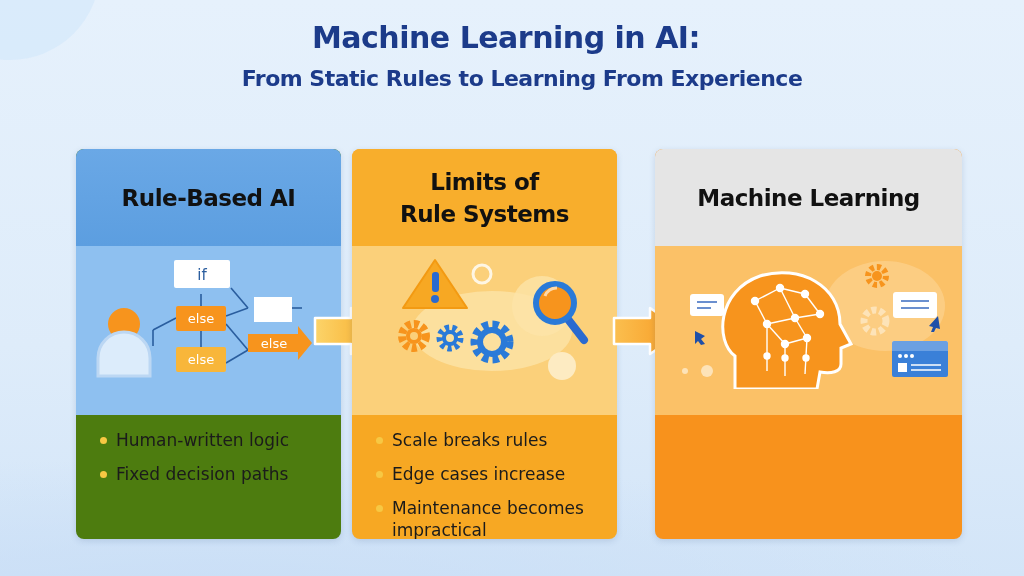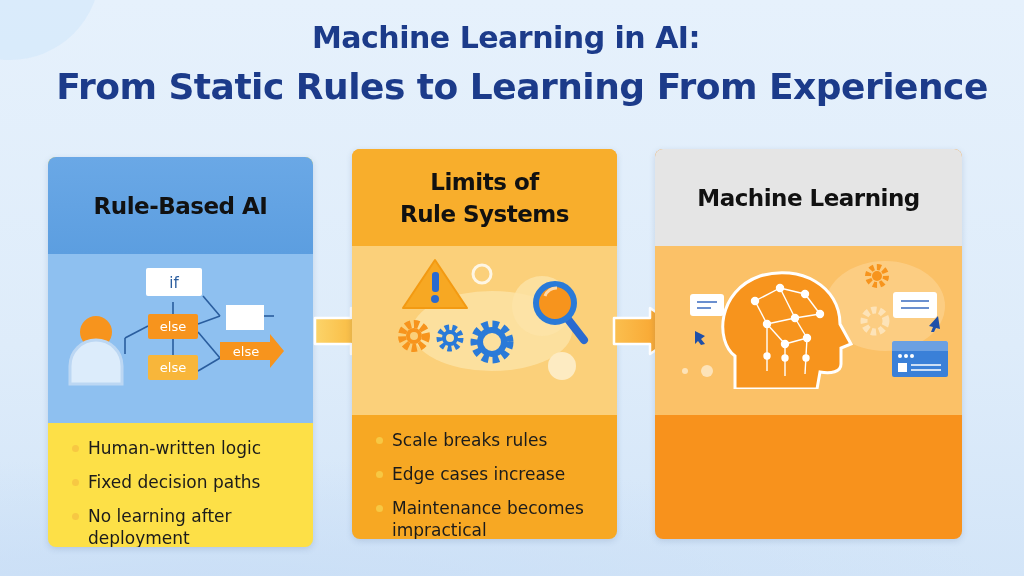--- a/index.html
+++ b/index.html
@@ -9,31 +9,31 @@
     font-family: "Liberation Sans", "DejaVu Sans", sans-serif;
     position: relative;
   }
   .bg-circle { position: absolute; left: -80px; top: -120px; width: 180px; height: 180px; border-radius: 50%; background: #d4e8fb; opacity: .7; }
   .bg-wave { position: absolute; left: 0; bottom: 0; width: 1024px; height: 120px; background: radial-gradient(ellipse at 20% 120%, #c9def6 0%, rgba(201,222,246,0) 70%); }
   .title {
     position: absolute; left: 0; right: 12px; text-align: center; color: #1c3b8a;
     font-family: "DejaVu Sans", sans-serif; font-weight: bold; letter-spacing: -0.5px;
   }
   .title.l1 { top: 20px; font-size: 30px; }
-  .title.l2 { top: 66px; font-size: 36px; margin-left: 32px; }
+  .title.l2 { top: 66px; font-size: 22px; margin-left: 32px; }
 
   .card { position: absolute; top: 149px; width: 265px; height: 390px; border-radius: 8px; overflow: hidden; box-shadow: 0 2px 6px rgba(60,90,140,.18); }
   .card .head { height: 97px; display: flex; align-items: center; justify-content: center; text-align: center; font-family: "DejaVu Sans", sans-serif; font-weight: bold; font-size: 23px; line-height: 32px; color: #111; letter-spacing: -0.5px; }
   .card .art { height: 169px; position: relative; }
   .card .bullets { padding: 14px 0 0 24px; }
   .card .bullets li { list-style: none; position: relative; padding-left: 16px; font-family: "DejaVu Sans", sans-serif; font-size: 17px; line-height: 22px; color: #1b1b1b; margin-bottom: 12px; }
   .card .bullets li::before { content: ""; position: absolute; left: 0; top: 8px; width: 7px; height: 7px; border-radius: 50%; background: #f7c843; }
   .small-suffix { font-size: 13px; }
 
-  #card1 { left: 48px; background: #fde047; margin-top: 8px; }
+  #card1 { left: 76px; background: #4d7c0f; }
   #card1 .head { background: linear-gradient(180deg,#6aa8e6,#5c9ee0); }
   #card1 .art { background: #8ec0f0; }
   #card2 { left: 352px; background: #f7a823; }
   #card2 .head { background: #f8ae2c; }
   #card2 .art { background: #fbd07a; }
   #card3 { left: 655px; width: 307px; background: #f8921c; }
   #card3 .head { background: #e5e5e5; }
   #card3 .art { background: #fbc167; }
 
   .arrow { position: absolute; top: 306px; }
@@ -76,21 +76,20 @@
       <rect x="100" y="101" width="50" height="25" rx="2" fill="#f8b63a"></rect>
       <text x="125" y="118" text-anchor="middle" font-family="DejaVu Sans, sans-serif" font-size="13" fill="#fff">else</text>
       <rect x="178" y="51" width="38" height="25" fill="#fff"></rect>
       <path d="M172 88 H222 V80 L236 97 L222 114 V106 H172 Z" fill="#f7941d"></path>
       <text x="198" y="102" text-anchor="middle" font-family="DejaVu Sans, sans-serif" font-size="13" fill="#fff">else</text>
     </svg>
   </div>
   <ul class="bullets">
     <li>Human-written logic</li>
     <li>Fixed decision paths</li>
-    <li>No learning after deployment</li>
   </ul>
 </div>
 
 <div class="arrow" style="left:313px;">
   <svg width="76" height="50" viewBox="0 0 76 50">
     <defs>
         <linearGradient id="ag1" x1="0" x2="1">
           <stop offset="0" stop-color="#fcd46a"></stop>
           <stop offset="1" stop-color="#f7a823"></stop>
         </linearGradient>

